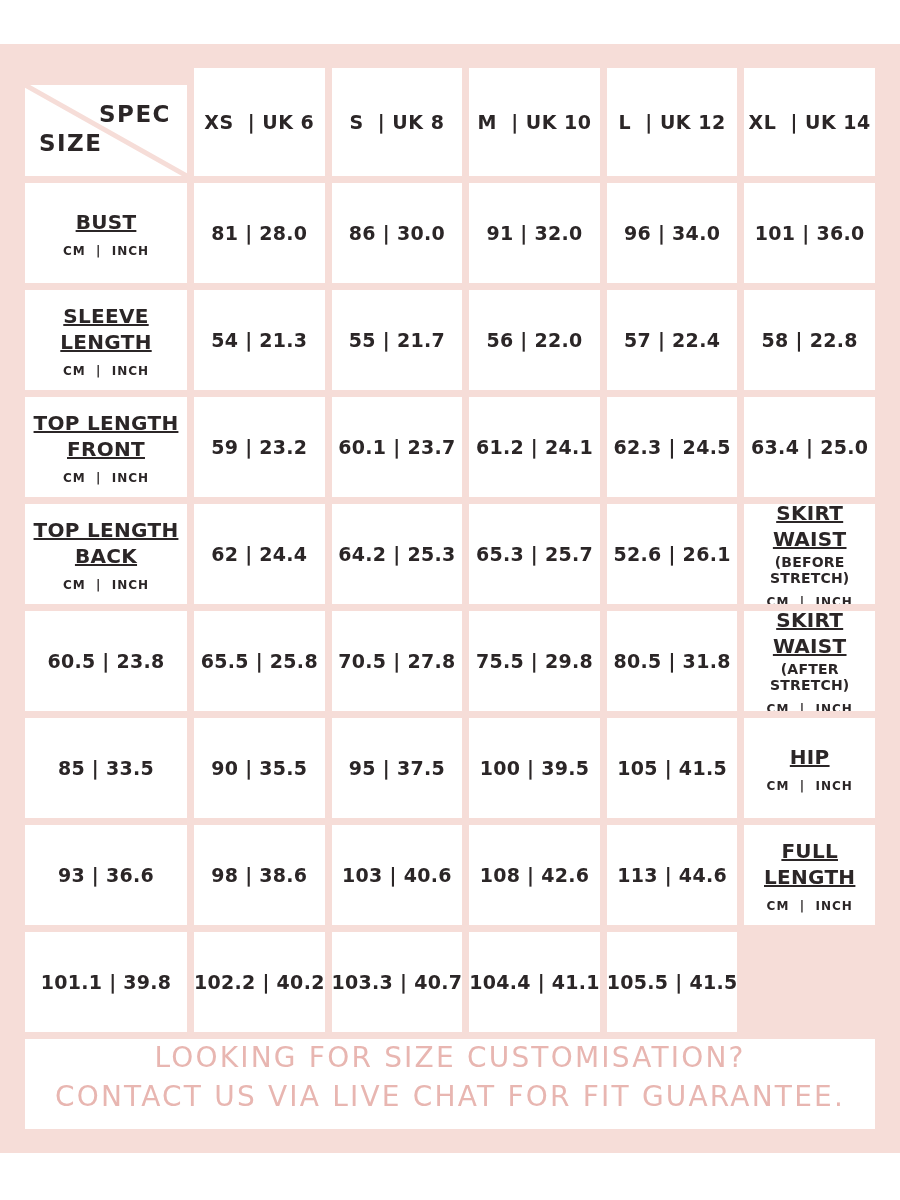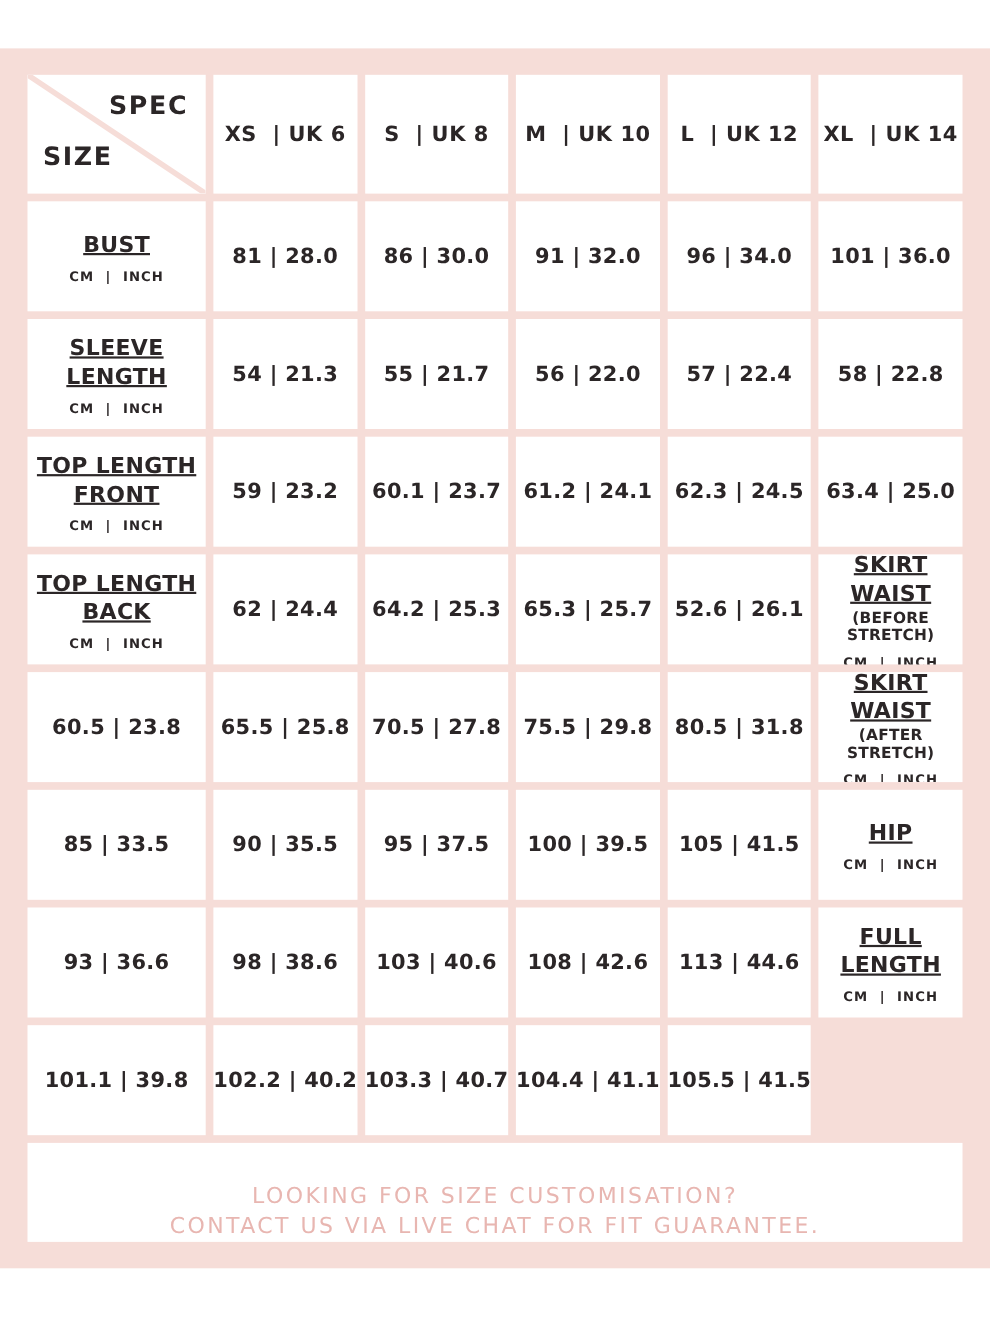--- a/index.html
+++ b/index.html
@@ -28,21 +28,21 @@
     background: #ffffff;
     display: flex;
     flex-direction: column;
     align-items: center;
     justify-content: center;
     text-align: center;
     color: #2b2627;
     overflow: hidden;
   }
   
-  .corner { position: relative; }
+  .corner { position: relative; margin-top: 17px; }
   .corner svg { position: absolute; inset: 0; width: 100%; height: 100%; display: block; }
   .corner .spec-label {
     position: absolute; top: 16px; right: 16px;
     font-size: 23px; font-weight: bold; letter-spacing: 1.5px;
   }
   .corner .size-label {
     position: absolute; bottom: 20px; left: 14px;
     font-size: 23px; font-weight: bold; letter-spacing: 1.5px;
   }
   .col-head {
@@ -64,23 +64,23 @@
   }
   .val {
     font-size: 19px; font-weight: bold; letter-spacing: 0.3px;
     white-space: pre;
   }
   .footer-band {
     margin-top: 7px;
     width: 850px; height: 90px;
     background: #ffffff;
     display: flex; flex-direction: column;
-    align-items: center; justify-content: flex-end;
+    align-items: center; justify-content: flex-start;
     color: #e8b6b1;
-    font-size: 20px; letter-spacing: 2.2px;
+    font-size: 28px; letter-spacing: 2.2px;
     line-height: 1.38;
     text-align: center;
   }
 </style>
 </head>
 <body>
 
 <div class="panel">
   <div class="size-table">
 

